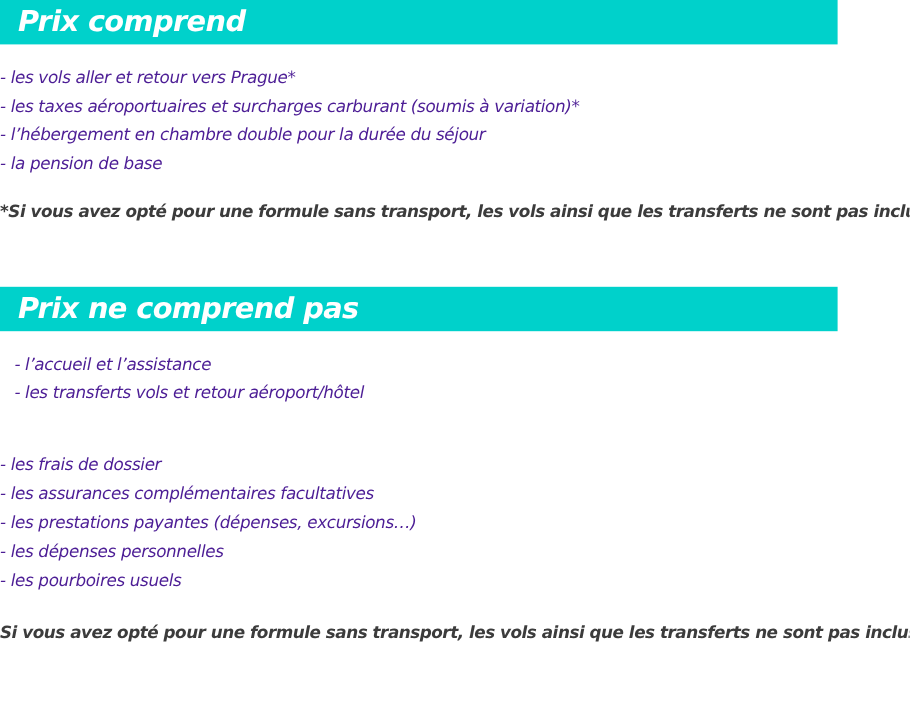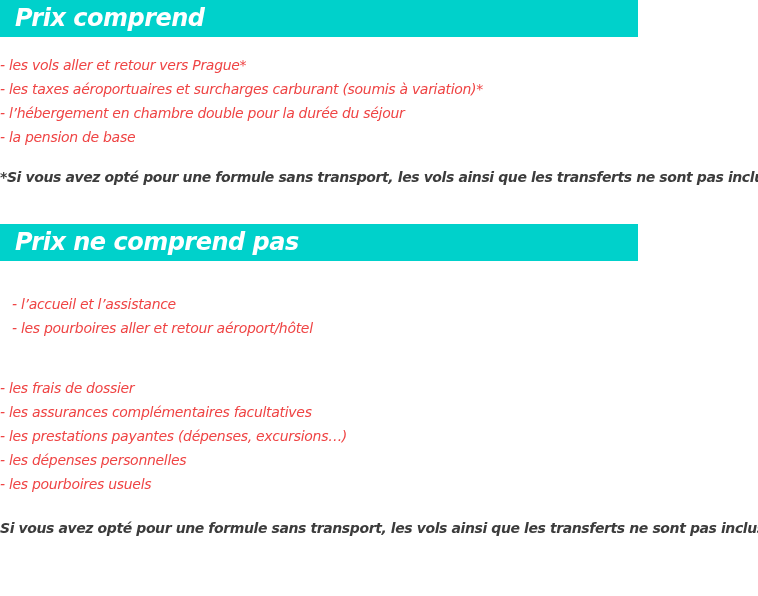--- a/index.html
+++ b/index.html
@@ -1,47 +1,47 @@
 <!DOCTYPE html>
 <html><head>
 <meta charset="utf-8">
 <style>
   html, body { margin:0; padding:0; background:#ffffff; }
   body { width:758px; height:596px; position:relative; overflow:hidden;
          font-family:"DejaVu Sans", sans-serif; color:#4a4a4a; }
-  .bar { position:absolute; left:0; width:638px; height:37px; background:#00d1cb;text-align:right; }
+  .bar { position:absolute; left:0; width:698px; height:37px; background:#00d1cb;text-align:right; }
   .bar h2 { margin:0; position:absolute; left:15px; top:3px; font-size:24px; line-height:30px;
             font-weight:bold; font-style:italic; color:#ffffff; letter-spacing:-0.5px; }
   .list { position:absolute; left:0; margin:0; padding:0; list-style:none; }
-  .list li { font-size:14px; line-height:24px; font-style:italic; color:#ef4444; letter-spacing:-0.3px; white-space:nowrap; }
+  .list li { font-size:14px; line-height:24px; font-style:italic; color:#4c1d95; letter-spacing:-0.3px; white-space:nowrap; }
   .note { position:absolute; left:0; margin:0; font-size:14px; line-height:24px; font-style:italic; font-weight:bold; color:#3c3c3c; letter-spacing:-0.4px; white-space:nowrap; }
 </style>
 </head>
 <body>
 
 <section>
   <div class="bar" style="top:0;">
     <h2>Prix comprend</h2>
   </div>
   <ul class="list" style="top:53px;">
     <li>- les vols aller et retour vers Prague*</li>
     <li>- les taxes aéroportuaires et surcharges carburant (soumis à variation)*</li>
     <li>- l’hébergement en chambre double pour la durée du séjour</li>
     <li>- la pension de base</li>
   </ul>
   <p class="note" style="top:165px;">*Si vous avez opté pour une formule sans transport, les vols ainsi que les transferts ne sont pas inclus.</p>
 </section>
 
 <section>
-  <div class="bar" style="top:224px;">
+  <div class="bar" style="top:239px;">
     <h2>Prix ne comprend pas</h2>
   </div>
   <ul class="list" style="top:292px;padding-left:12px;">
     <li>- l’accueil et l’assistance</li>
-    <li>- les pourboires aller et retour aéroport/hôtel</li>
+    <li>- les transferts vols et retour aéroport/hôtel</li>
   </ul>
   <ul class="list" style="top:356px;margin-top:20px;">
     <li>- les frais de dossier</li>
     <li>- les assurances complémentaires facultatives</li>
     <li>- les prestations payantes (dépenses, excursions…)</li>
     <li>- les dépenses personnelles</li>
     <li>- les pourboires usuels</li>
   </ul>
   <p class="note" style="top:516px;">Si vous avez opté pour une formule sans transport, les vols ainsi que les transferts ne sont pas inclus.</p>
 </section>

